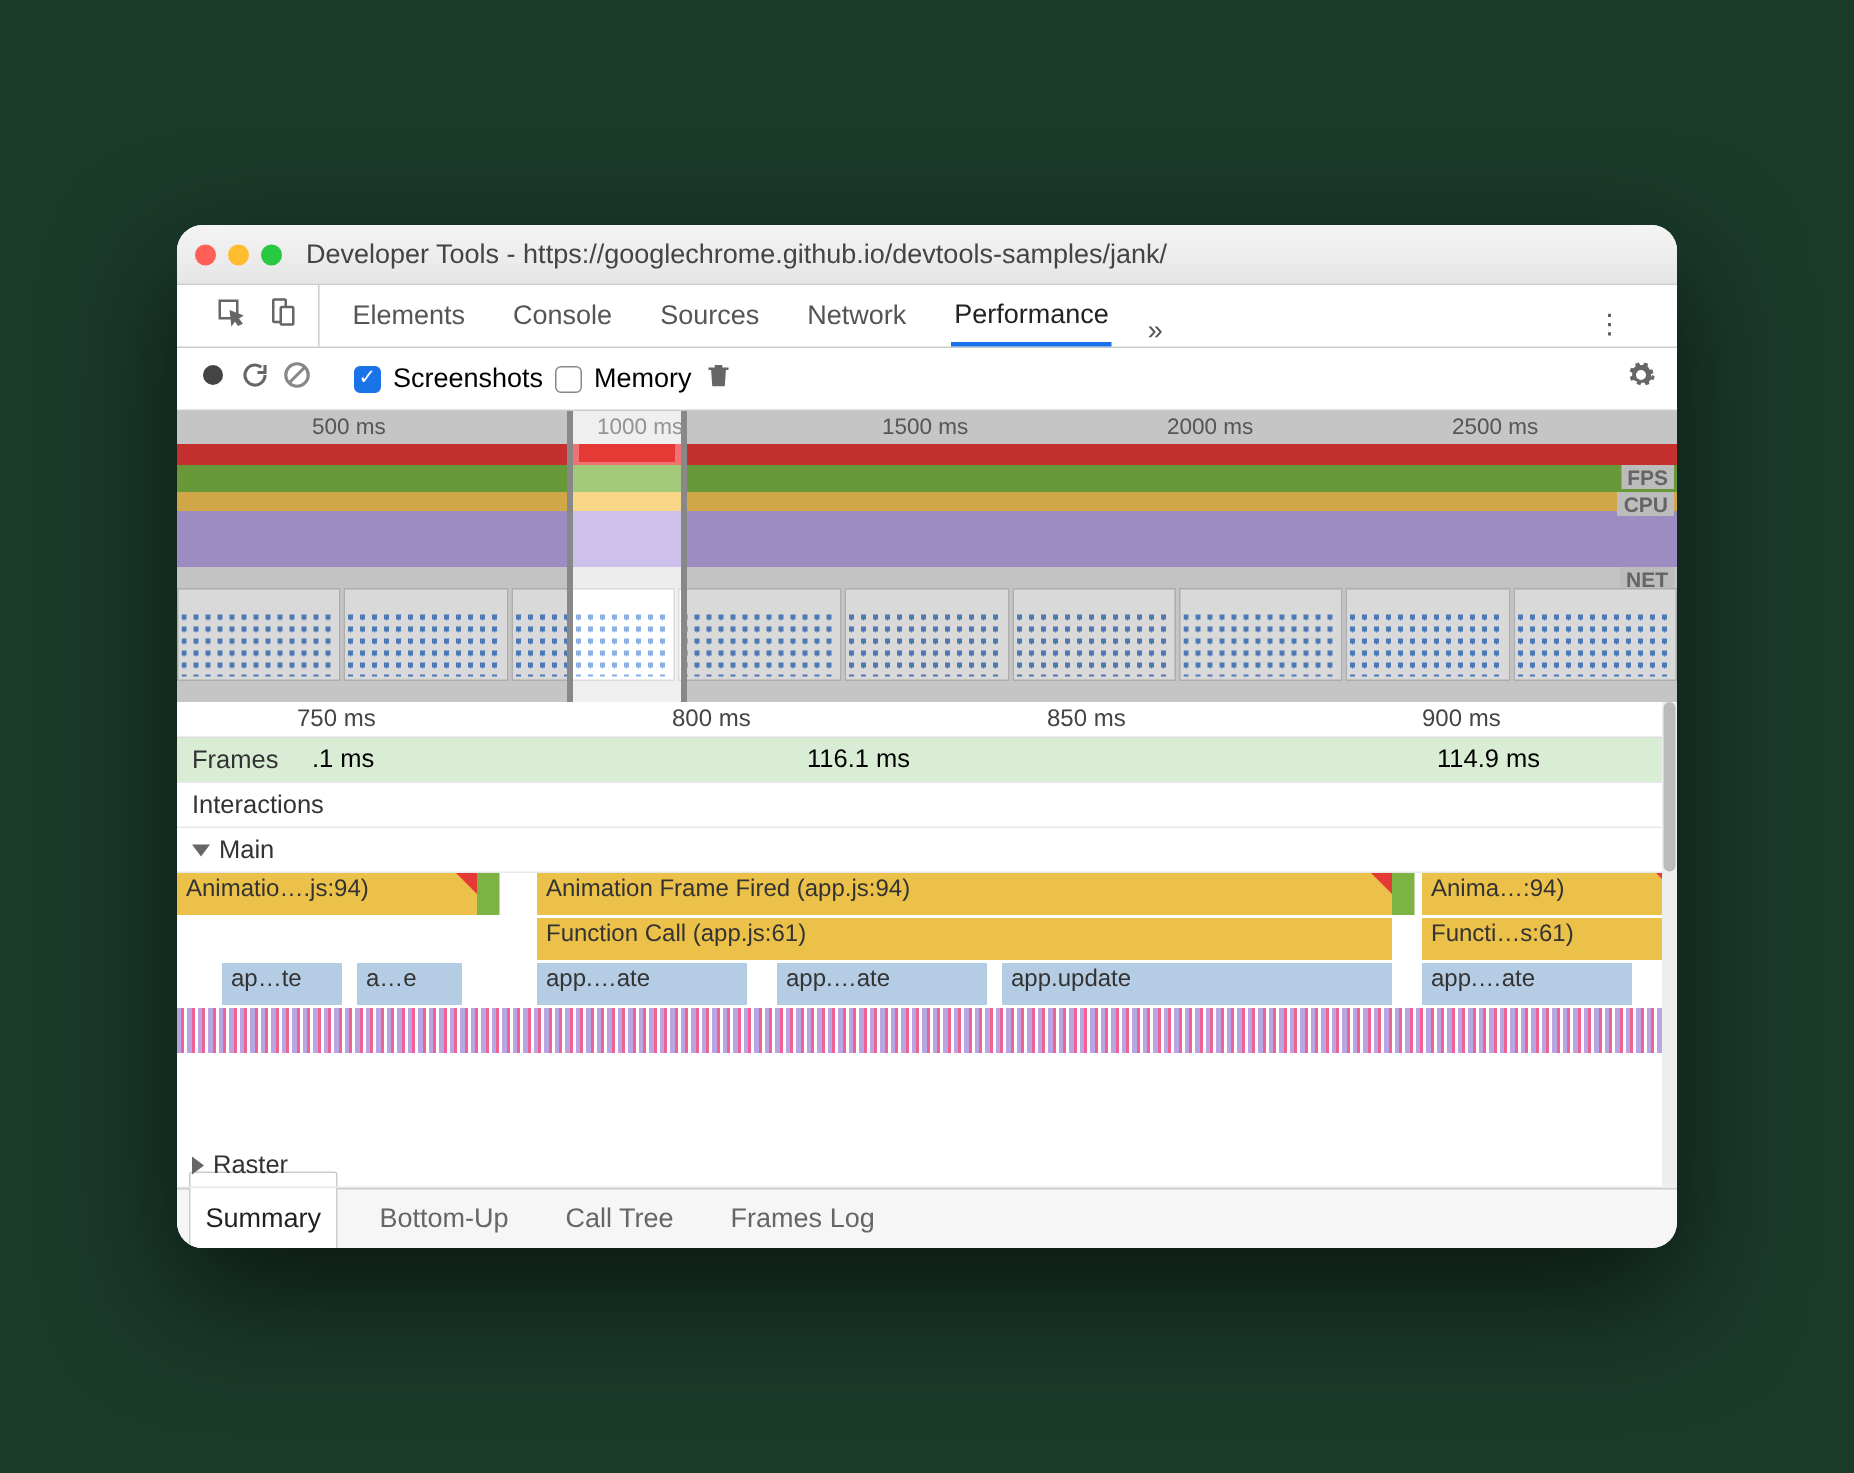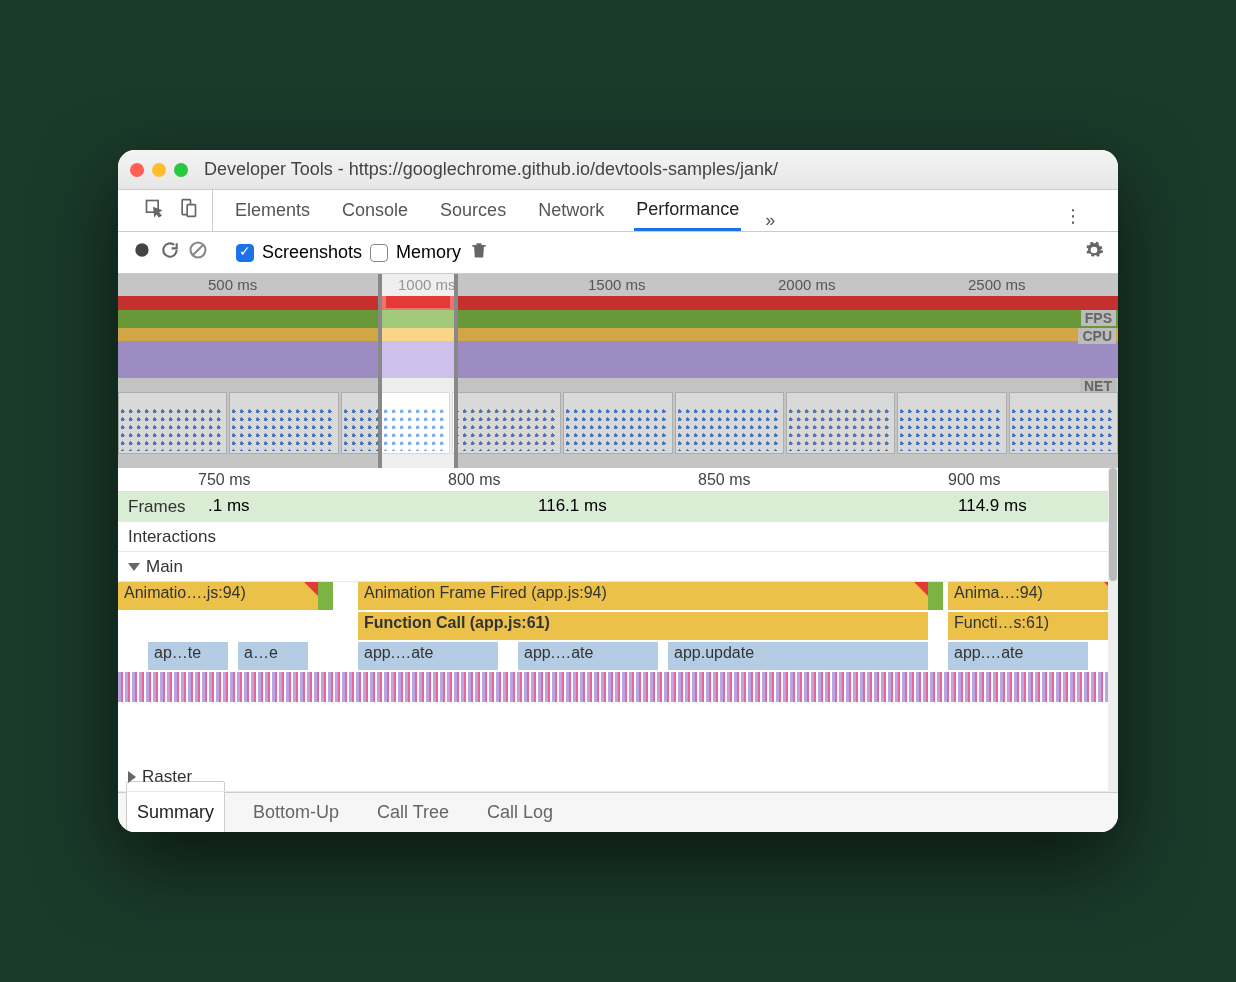--- a/index.html
+++ b/index.html
@@ -177,21 +177,21 @@
 
     <div class="flame">
       <div class="fl-row" id="fr1">
           <div class="block yellow redcorner" style="left: 0%; width: 20%;">Animatio….js:94)</div>
           <div class="block green" style="left: 20%; width: 1.5%;"></div>
           <div class="block yellow redcorner" style="left: 24%; width: 57%;">Animation Frame Fired (app.js:94)</div>
           <div class="block green" style="left: 81%; width: 1.5%;"></div>
           <div class="block yellow redcorner" style="left: 83%; width: 17%;">Anima…:94)</div>
         </div>
       <div class="fl-row" id="fr2">
-          <div class="block yellow" style="left: 24%; width: 57%; font-weight: bold;">Function Call (app.js:61)</div>
+          <div class="block yellow" style="left: 24%; width: 57%;">Function Call (app.js:61)</div>
           <div class="block yellow" style="left: 83%; width: 17%;">Functi…s:61)</div>
         </div>
       <div class="fl-row" id="fr3">
           <div class="block blue" style="left: 3%; width: 8%;">ap…te</div>
           <div class="block blue" style="left: 12%; width: 7%;">a…e</div>
           <div class="block blue" style="left: 24%; width: 14%;">app.…ate</div>
           <div class="block blue" style="left: 40%; width: 14%;">app.…ate</div>
           <div class="block blue" style="left: 55%; width: 26%;">app.update</div>
           <div class="block blue" style="left: 83%; width: 14%;">app.…ate</div>
         </div>
@@ -204,15 +204,15 @@
       </div>
     <div class="scrollbar">
         <div class="th" style="top:0;height:35%"></div>
       </div>
   </div>
 
   <div class="btabs">
     <div class="bt active">Summary</div>
     <div class="bt">Bottom-Up</div>
     <div class="bt">Call Tree</div>
-    <div class="bt">Call Log</div>
+    <div class="bt">Frames Log</div>
   </div>
 </div>
 
 </body></html>

